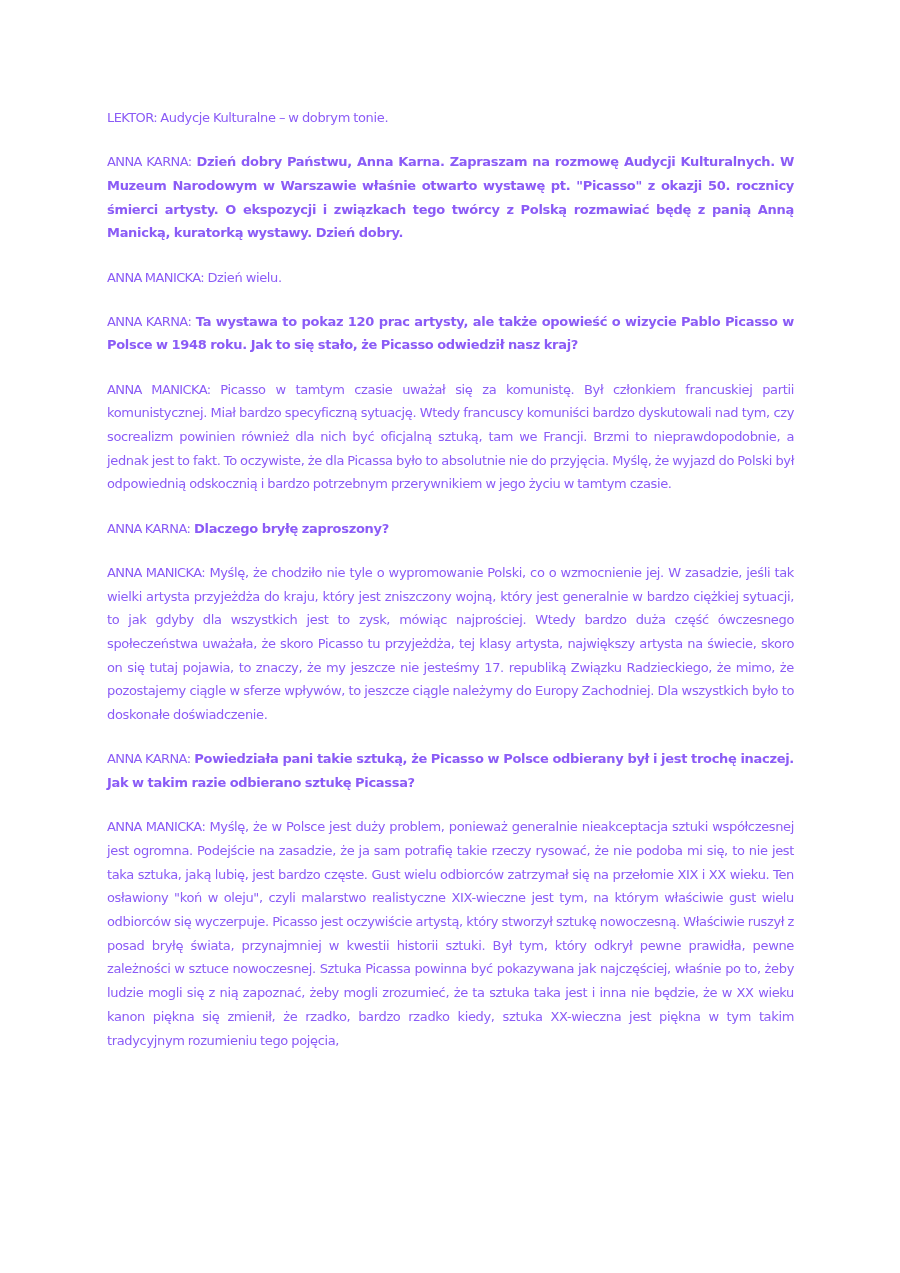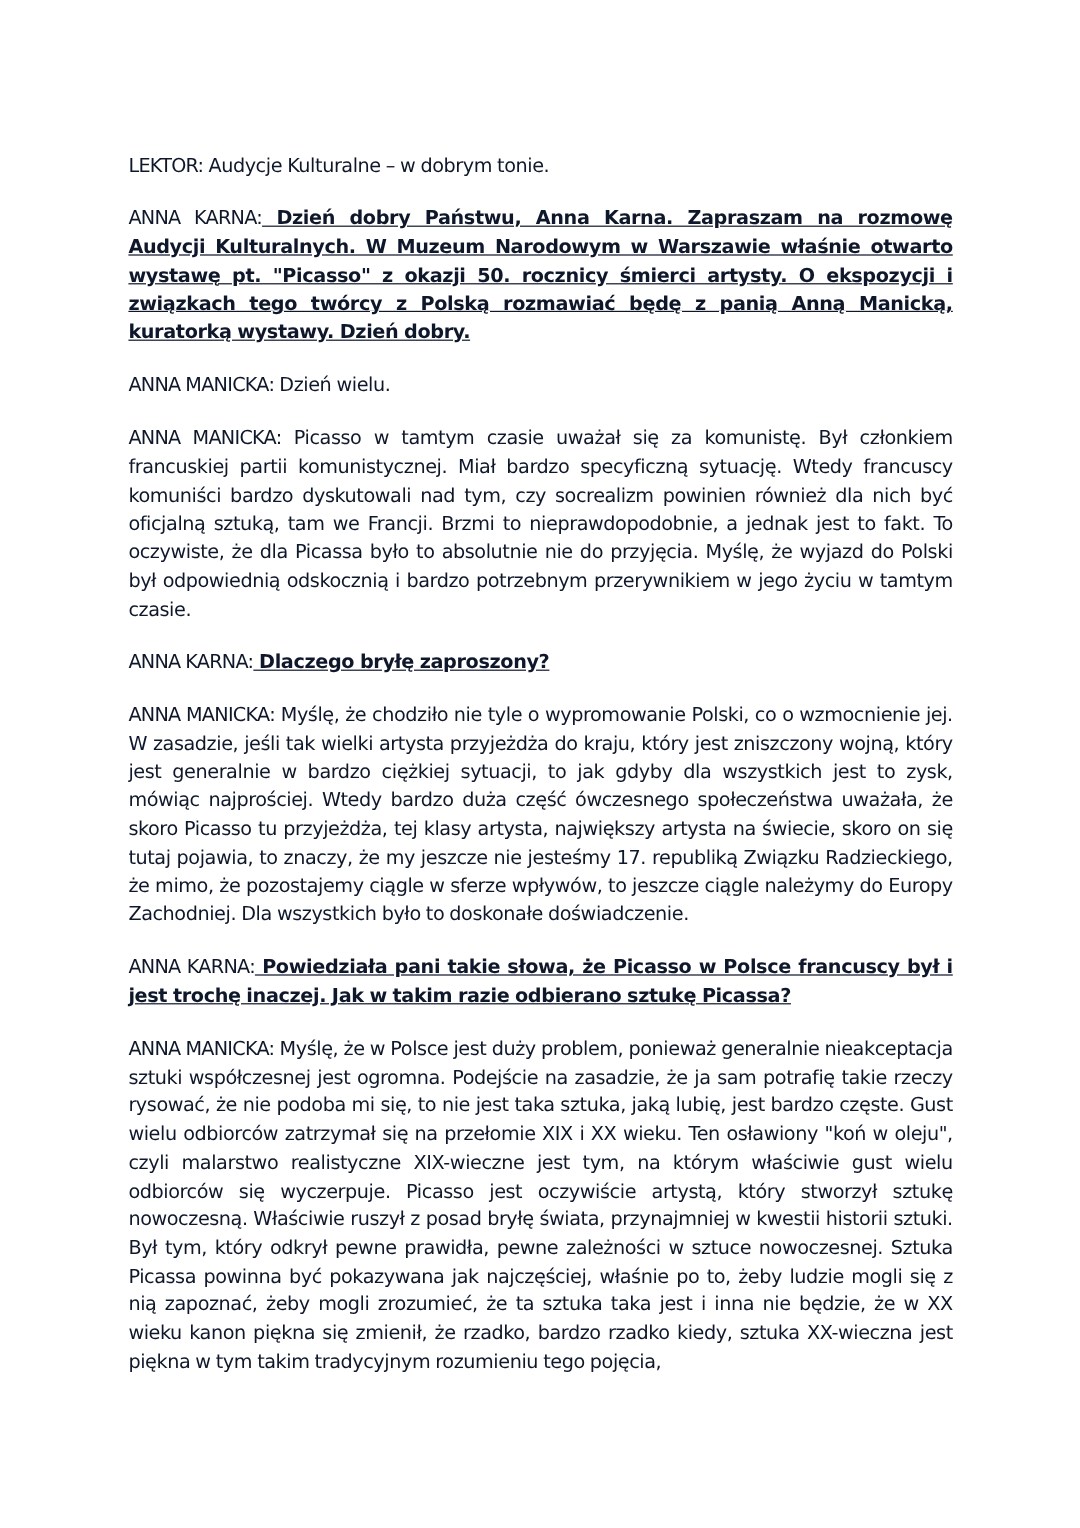--- a/index.html
+++ b/index.html
@@ -3,55 +3,54 @@
 <meta charset="utf-8">
 <style>
   html, body { margin: 0; padding: 0; background: #ffffff; }
   body { width: 900px; height: 1273px; position: relative; overflow: hidden; }
   .page {
     position: absolute;
     left: 107px;
     top: 106px;
     width: 687px;
     font-family: "DejaVu Sans", sans-serif;
-    font-size: 16px;
+    font-size: 13px;
     line-height: 23.7px;
-    color: #0f172a;
+    color: #8b5cf6;
     letter-spacing: -0.35px;
     word-spacing: -0.5px;
-    margin-top: 20px;
   }
   .para {
     margin: 0 0 20.5px 0;
     text-align: justify;
   }
   .para.left { text-align: left; }
   .speaker {
     font-weight: normal;
     letter-spacing: -0.6px;
   }
   .bold {
     font-weight: bold;
     letter-spacing: -0.3px;
-    text-decoration: underline;
   }
 </style>
 </head>
 <body>
 
 <div class="page">
   <p class="para left"><span class="speaker">LEKTOR:</span><span> Audycje Kulturalne – w dobrym tonie.</span></p>
 
   <p class="para"><span class="speaker">ANNA KARNA:</span><span class="bold"> Dzień dobry Państwu, Anna Karna. Zapraszam na rozmowę Audycji Kulturalnych. W Muzeum Narodowym w Warszawie właśnie otwarto wystawę pt. "Picasso" z okazji 50. rocznicy śmierci artysty. O ekspozycji i związkach tego twórcy z Polską rozmawiać będę z panią Anną Manicką, kuratorką wystawy. Dzień dobry.</span></p>
 
   <p class="para left"><span class="speaker">ANNA MANICKA:</span><span> Dzień wielu.</span></p>
 
+  <p class="para"><span class="speaker">ANNA KARNA:</span><span class="bold"> Ta wystawa to pokaz 120 prac artysty, ale także opowieść o wizycie Pablo Picasso w Polsce w 1948 roku. Jak to się stało, że Picasso odwiedził nasz kraj?</span></p>
 
   <p class="para"><span class="speaker">ANNA MANICKA:</span><span> Picasso w tamtym czasie uważał się za komunistę. Był członkiem francuskiej partii komunistycznej. Miał bardzo specyficzną sytuację. Wtedy francuscy komuniści bardzo dyskutowali nad tym, czy socrealizm powinien również dla nich być oficjalną sztuką, tam we Francji. Brzmi to nieprawdopodobnie, a jednak jest to fakt. To oczywiste, że dla Picassa było to absolutnie nie do przyjęcia. Myślę, że wyjazd do Polski był odpowiednią odskocznią i bardzo potrzebnym przerywnikiem w jego życiu w tamtym czasie.</span></p>
 
   <p class="para left"><span class="speaker">ANNA KARNA:</span><span class="bold"> Dlaczego bryłę zaproszony?</span></p>
 
   <p class="para"><span class="speaker">ANNA MANICKA:</span><span> Myślę, że chodziło nie tyle o wypromowanie Polski, co o wzmocnienie jej. W zasadzie, jeśli tak wielki artysta przyjeżdża do kraju, który jest zniszczony wojną, który jest generalnie w bardzo ciężkiej sytuacji, to jak gdyby dla wszystkich jest to zysk, mówiąc najprościej. Wtedy bardzo duża część ówczesnego społeczeństwa uważała, że skoro Picasso tu przyjeżdża, tej klasy artysta, największy artysta na świecie, skoro on się tutaj pojawia, to znaczy, że my jeszcze nie jesteśmy 17. republiką Związku Radzieckiego, że mimo, że pozostajemy ciągle w sferze wpływów, to jeszcze ciągle należymy do Europy Zachodniej. Dla wszystkich było to doskonałe doświadczenie.</span></p>
 
-  <p class="para"><span class="speaker">ANNA KARNA:</span><span class="bold"> Powiedziała pani takie słowa, że Picasso w Polsce francuscy był i jest trochę inaczej. Jak w takim razie odbierano sztukę Picassa?</span></p>
+  <p class="para"><span class="speaker">ANNA KARNA:</span><span class="bold"> Powiedziała pani takie sztuką, że Picasso w Polsce odbierany był i jest trochę inaczej. Jak w takim razie odbierano sztukę Picassa?</span></p>
 
   <p class="para"><span class="speaker">ANNA MANICKA:</span><span> Myślę, że w Polsce jest duży problem, ponieważ generalnie nieakceptacja sztuki współczesnej jest ogromna. Podejście na zasadzie, że ja sam potrafię takie rzeczy rysować, że nie podoba mi się, to nie jest taka sztuka, jaką lubię, jest bardzo częste. Gust wielu odbiorców zatrzymał się na przełomie XIX i XX wieku. Ten osławiony "koń w oleju", czyli malarstwo realistyczne XIX-wieczne jest tym, na którym właściwie gust wielu odbiorców się wyczerpuje. Picasso jest oczywiście artystą, który stworzył sztukę nowoczesną. Właściwie ruszył z posad bryłę świata, przynajmniej w kwestii historii sztuki. Był tym, który odkrył pewne prawidła, pewne zależności w sztuce nowoczesnej. Sztuka Picassa powinna być pokazywana jak najczęściej, właśnie po to, żeby ludzie mogli się z nią zapoznać, żeby mogli zrozumieć, że ta sztuka taka jest i inna nie będzie, że w XX wieku kanon piękna się zmienił, że rzadko, bardzo rzadko kiedy, sztuka XX-wieczna jest piękna w tym takim tradycyjnym rozumieniu tego pojęcia,</span></p>
 </div>
 
 </body></html>

